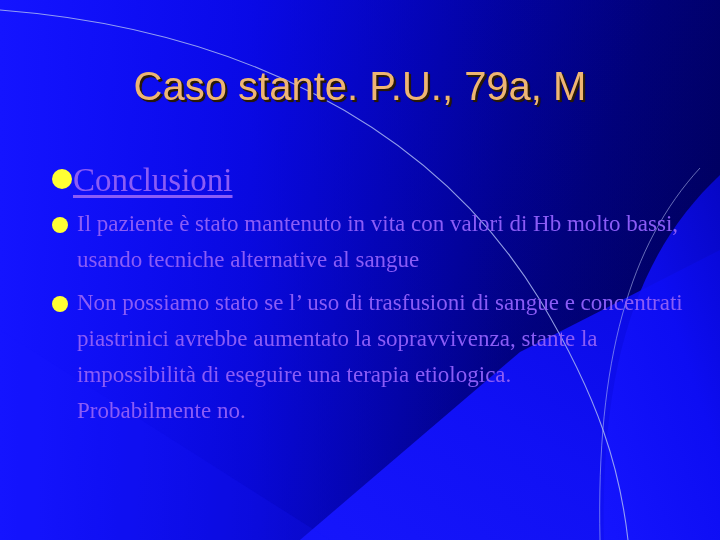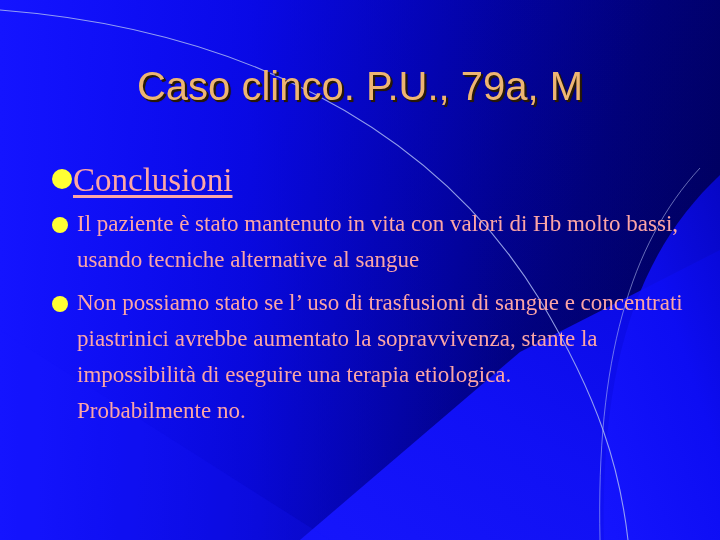--- a/index.html
+++ b/index.html
@@ -50,21 +50,21 @@
   #body-block {
     position: absolute;
     left: 52px;
     top: 160px;
     width: 650px;
     z-index: 5;
   }
   .bullet-row {
     display: flex;
     align-items: flex-start;
-    color: #fca5a5;
+    color: #8b5cf6;
   }
   .bullet-dot {
     flex: 0 0 auto;
     border-radius: 50%;
     background: #ffff33;
   }
 
   
   .lvl1 {
     margin-bottom: 6px;
@@ -153,21 +153,21 @@
 
       <path d="M 0,10 C 230,28 430,120 540,300 C 600,400 620,470 628,540" fill="none" stroke="#a9b6f2" stroke-width="1.1" opacity="0.85"></path>
 
       <path d="M 700,168 C 630,244 596,360 600,540" fill="none" stroke="#b9c4f6" stroke-width="1.0" opacity="0.55"></path>
 
       <path d="M 0,330 L 0,540 L 330,540 Z" fill="#1818ff" opacity="0.22"></path>
     </g>
   </svg>
 
   <div id="title-block">
-    <span id="title-text">Caso clinco. P.U., 79a, M</span>
+    <span id="title-text">Caso stante. P.U., 79a, M</span>
   </div>
 
   <div id="body-block">
 
     <div class="bullet-row lvl1">
       <span class="bullet-dot"></span>
       <span class="bullet-text">Conclusioni</span>
     </div>
 
     <div class="bullet-row lvl2">

